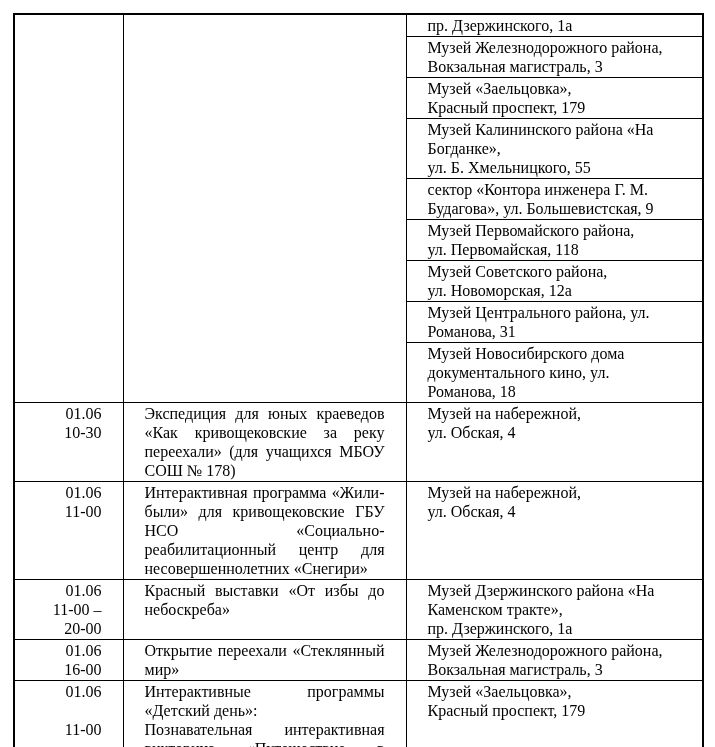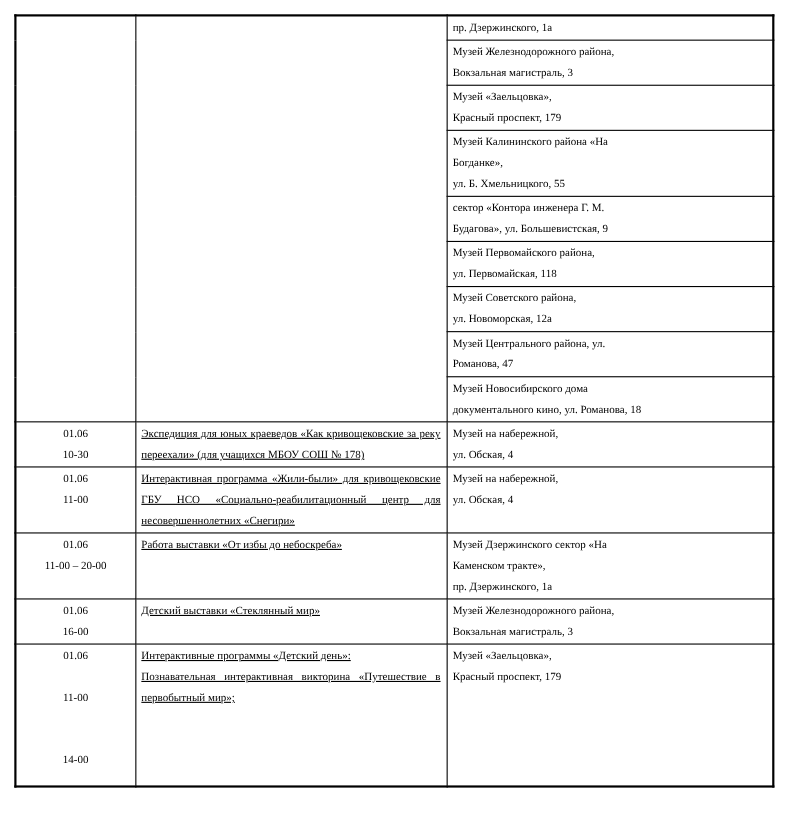--- a/index.html
+++ b/index.html
@@ -21,28 +21,28 @@
     left: 13px;
     top: 13px;
     width: 689px;
     border-collapse: collapse;
     table-layout: fixed;
     border: 2px solid #000000;
   }
   table.schedule td {
     border: 1px solid #000000;
     vertical-align: top;
-    padding: 1px 5px;
-    font-size: 10px;
+    padding: 1px 21px;
+    font-size: 16px;
     line-height: 19px;
     white-space: pre-line;
     overflow: hidden;
   }
-  td.c1 { text-align: center; }
-  td.c2 { text-align: justify; text-decoration: underline; }
+  td.c1 { text-align: right; }
+  td.c2 { text-align: justify; }
   td.c3 { text-align: left; }
   tr.tall { height: 129px; }
 </style>
 </head>
 <body>
 
 <div class="page">
   <table class="schedule">
     <colgroup>
       <col style="width:109px">
@@ -76,21 +76,21 @@
       <tr>
         <td class="c3">Музей Первомайского района,
 ул. Первомайская, 118</td>
       </tr>
       <tr>
         <td class="c3">Музей Советского района,
 ул. Новоморская, 12а</td>
       </tr>
       <tr>
         <td class="c3">Музей Центрального района, ул.
-Романова, 47</td>
+Романова, 31</td>
       </tr>
       <tr>
         <td class="c3">Музей Новосибирского дома
 документального кино, ул. Романова, 18</td>
       </tr>
 
       <tr>
         <td class="c1">01.06
 10-30</td>
         <td class="c2">Экспедиция для юных краеведов «Как кривощековские за реку переехали» (для учащихся МБОУ СОШ № 178)</td>
@@ -100,29 +100,29 @@
       <tr>
         <td class="c1">01.06
 11-00</td>
         <td class="c2">Интерактивная программа «Жили-были» для кривощековские ГБУ НСО «Социально-реабилитационный центр для несовершеннолетних «Снегири»</td>
         <td class="c3">Музей на набережной,
 ул. Обская, 4</td>
       </tr>
       <tr>
         <td class="c1">01.06
 11-00 – 20-00</td>
-        <td class="c2">Работа выставки «От избы до небоскреба»</td>
-        <td class="c3">Музей Дзержинского сектор «На
+        <td class="c2">Красный выставки «От избы до небоскреба»</td>
+        <td class="c3">Музей Дзержинского района «На
 Каменском тракте»,
 пр. Дзержинского, 1а</td>
       </tr>
       <tr>
         <td class="c1">01.06
 16-00</td>
-        <td class="c2">Детский выставки «Стеклянный мир»</td>
+        <td class="c2">Открытие переехали «Стеклянный мир»</td>
         <td class="c3">Музей Железнодорожного района,
 Вокзальная магистраль, 3</td>
       </tr>
       <tr class="tall">
         <td class="c1">01.06
 
 11-00
 
 
 14-00</td>

